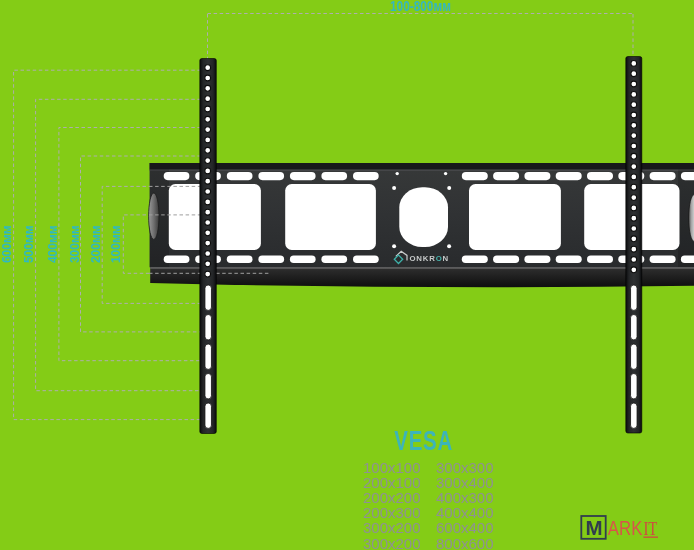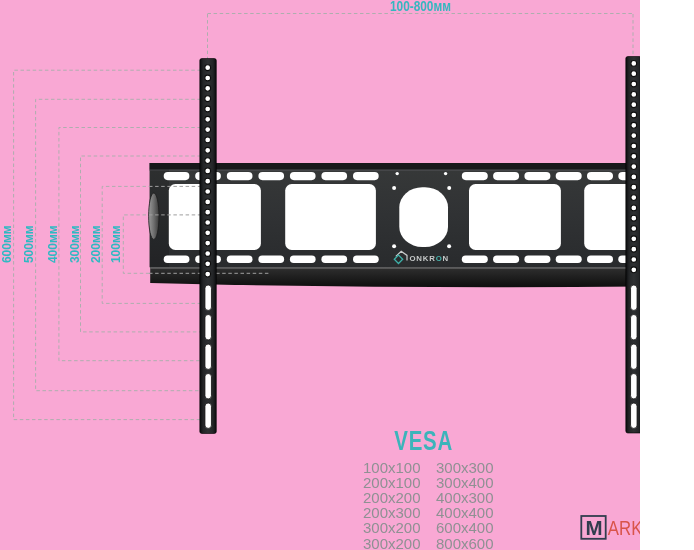--- a/index.html
+++ b/index.html
@@ -1,16 +1,16 @@
 <!DOCTYPE html>
 <html><head>
 <meta charset="utf-8">
 <style>
 html,body{margin:0;padding:0;background:#ffffff;}
-#stage{position:relative;width:640px;height:550px;background:#f9a8d4;font-family:"Liberation Sans",sans-serif;overflow:hidden;}
+#stage{position:relative;width:694px;height:550px;background:#84cc16;font-family:"Liberation Sans",sans-serif;overflow:hidden;}
 </style>
 </head>
 <body>
 <div id="stage">
 <svg width="694" height="550" viewBox="0 0 694 550" xmlns="http://www.w3.org/2000/svg">
 <defs>
 <linearGradient id="face" x1="0" y1="0" x2="0" y2="1">
 <stop offset="0" stop-color="#373939"></stop>
           <stop offset="0.5" stop-color="#303234"></stop>
           <stop offset="1" stop-color="#292b2d"></stop>

